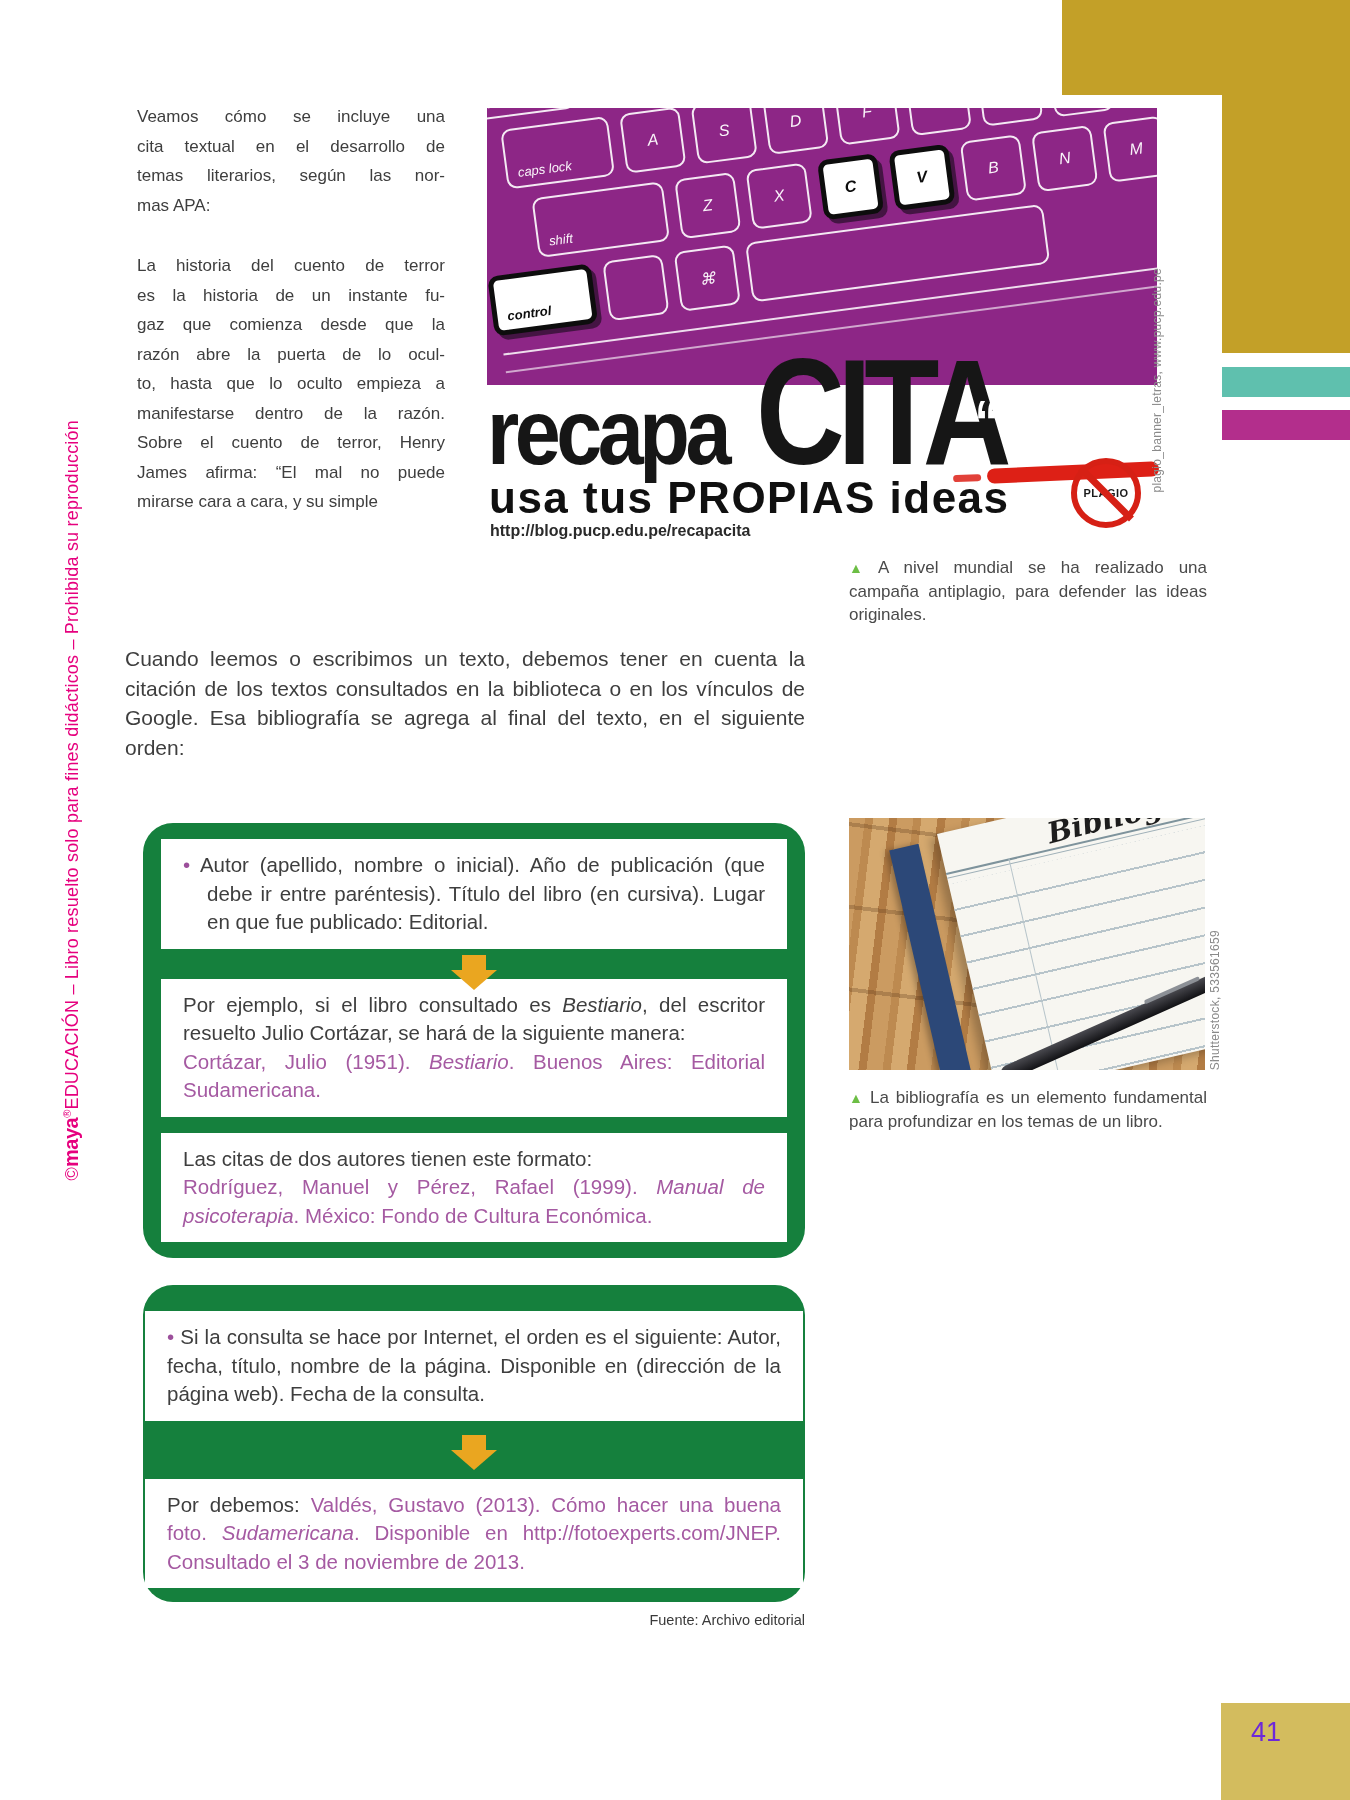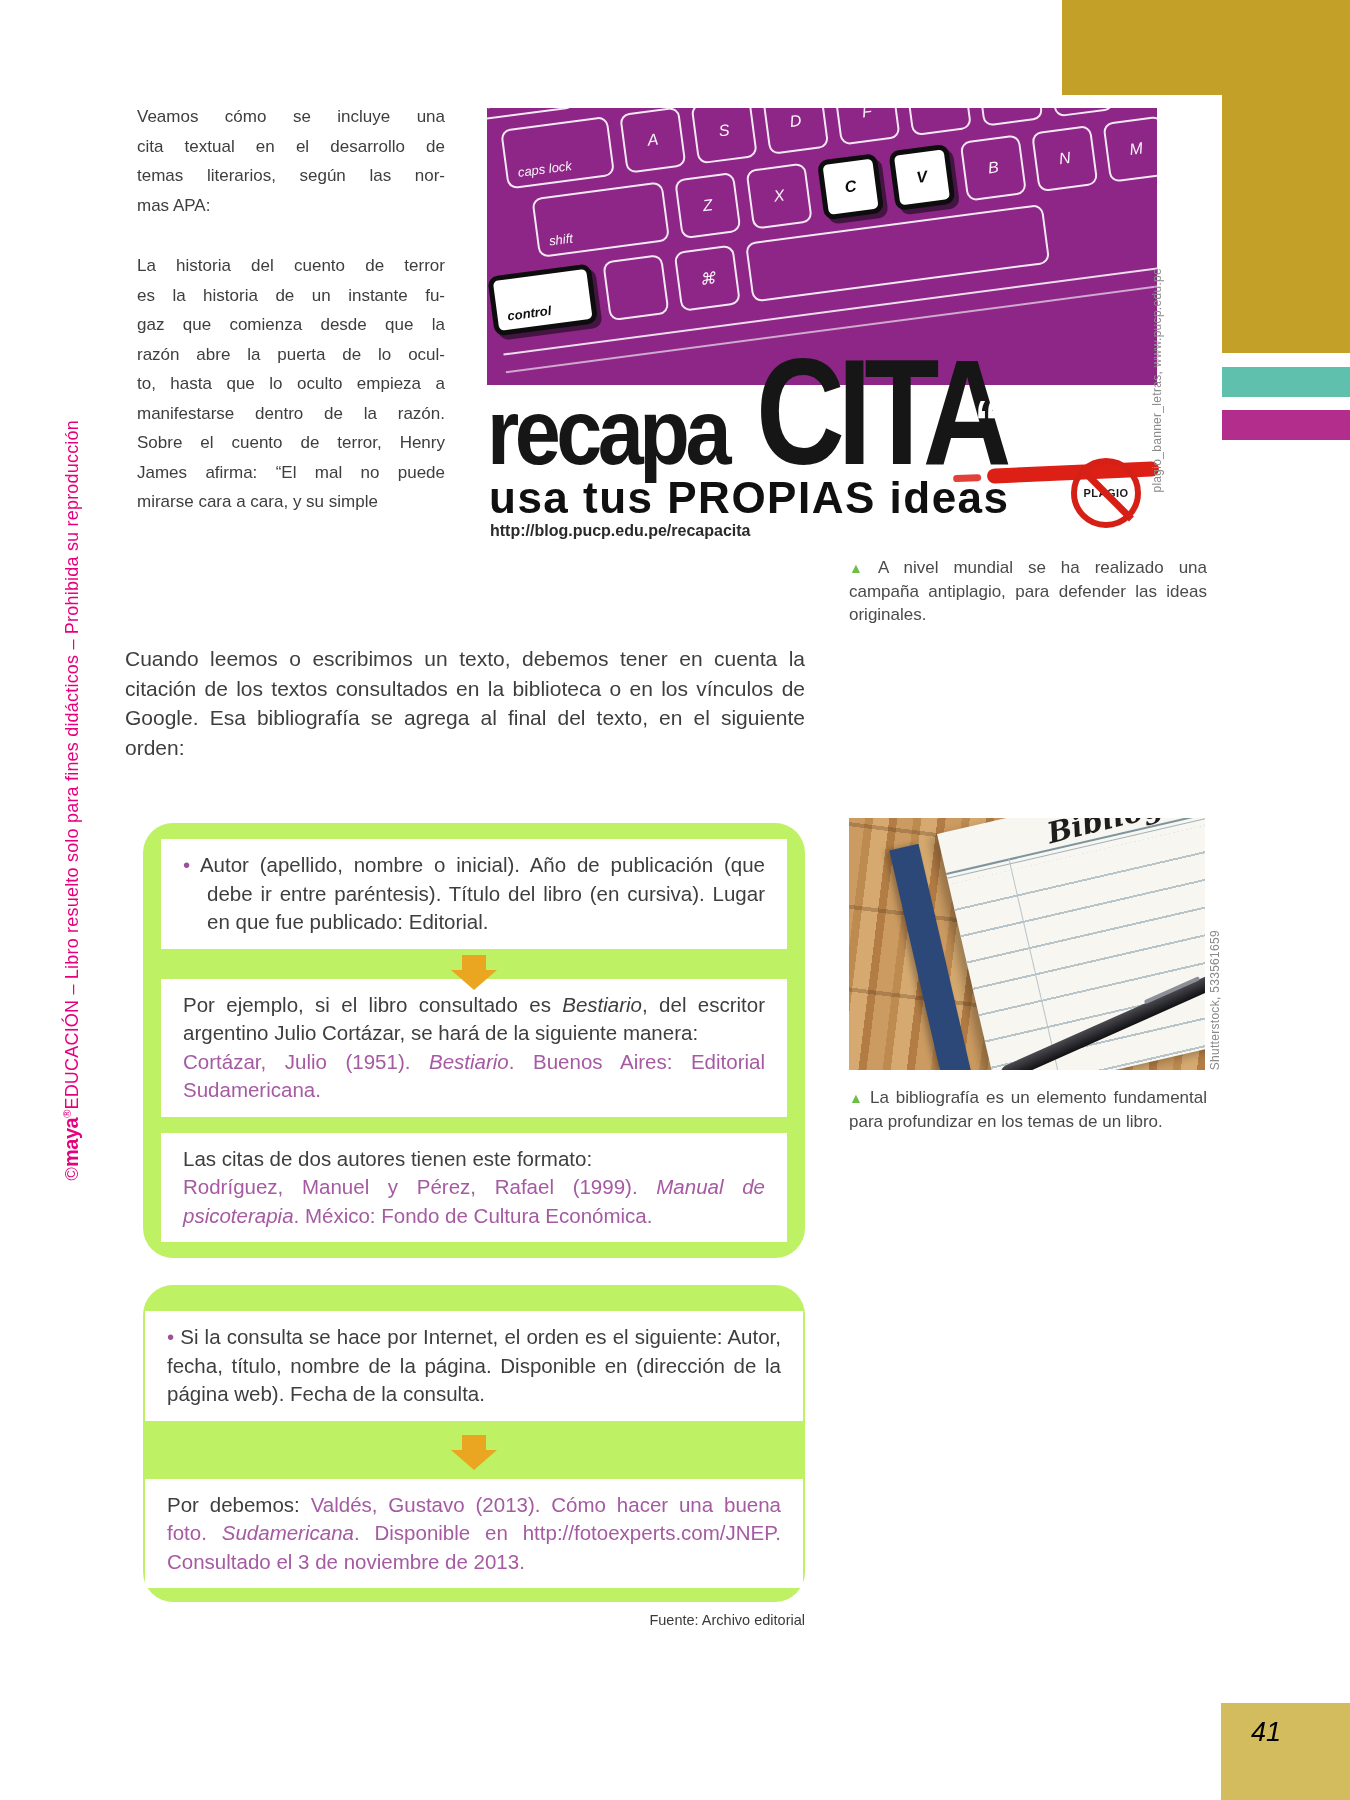--- a/index.html
+++ b/index.html
@@ -5,21 +5,21 @@
   html,body{margin:0;padding:0;background:#ffffff;}
   #page{position:relative;width:1350px;height:1800px;background:#fff;overflow:hidden;
         font-family:"Liberation Sans",sans-serif;color:#3e3e3e;}
 
   
   .gold-arm{position:absolute;left:1062px;top:0;width:160px;height:95px;background:#c3a028;}
   .gold-big{position:absolute;left:1222px;top:0;width:128px;height:353px;background:#c3a028;}
   .teal-bar{position:absolute;left:1222px;top:367px;width:128px;height:30px;background:#5fc0ae;}
   .magenta-bar{position:absolute;left:1222px;top:410px;width:128px;height:30px;background:#b32e8c;}
   .pagenum-block{position:absolute;left:1221px;top:1703px;width:129px;height:97px;background:#d3bc5e;}
-  .pagenum-block span{display:inline-block;margin:14px 0 0 30px;color:#000000;font-size:27px;font-style:italic;}
+  .pagenum-block span{display:inline-block;margin:14px 0 0 30px;color:#6d28d9;font-size:27px;}
 
   
   .vtext{position:absolute;transform-origin:0 0;transform:rotate(-90deg) translateX(-100%);
          white-space:nowrap;}
   .sidebar{left:60px;top:420px;font-size:18px;color:#e6007e;letter-spacing:.2px;}
   .sidebar b{font-size:20px;letter-spacing:-.5px;}
   .sidebar sup{font-size:11px;}
 
   
   .col1{position:absolute;left:137px;top:102px;width:308px;font-size:17px;line-height:29.5px;}
@@ -96,21 +96,21 @@
   .nb-title{position:absolute;left:108px;top:6px;font-size:29px;font-weight:bold;font-style:italic;
          color:#1d1d1d;transform:rotate(-1deg);font-family:"DejaVu Serif",serif;}
   .pen{position:absolute;right:-36px;bottom:38px;width:250px;height:15px;border-radius:8px;
          background:linear-gradient(#4a4a50,#111114);transform:rotate(-24deg);}
   .pen:before{content:"";position:absolute;left:-26px;top:3px;border-style:solid;
          border-width:4.5px 26px 4.5px 0;border-color:transparent #c9ced4 transparent transparent;}
   .pen:after{content:"";position:absolute;right:30px;top:-3px;width:60px;height:4px;border-radius:2px;
          background:#8c9096;}
 
   
-  .bx-container{position:absolute;left:143px;width:662px;background:#bef264;border-radius:30px;
+  .bx-container{position:absolute;left:143px;width:662px;background:#15803d;border-radius:30px;
          box-sizing:border-box;}
   .cont1{top:823px;padding:16px 18px;}
   .cont2{top:1285px;padding:26px 2px 14px;}
   .wbox{background:#fff;padding:12px 22px;font-size:20.5px;line-height:28.5px;text-align:justify;}
   .wbox .hang{padding-left:24px;text-indent:-24px;margin:0;}
   .wbox p{margin:0;}
   .bullet{color:#9c4f9b;}
   .cite{color:#a55aa2;}
   .mb-arrow1{margin-bottom:30px;} .mb-plain{margin-bottom:16px;} .mb-arrow2{margin-bottom:58px;}
   .arrow{position:absolute;left:50%;transform:translateX(-50%);width:46px;}
@@ -220,21 +220,21 @@
 
   <div class="bx-container cont1">
     <div class="wbox mb-arrow1">
       <p class="hang"><span class="bullet">•</span> <span>Autor (apellido, nombre o inicial). Año de publicación (que debe ir entre paréntesis). Título del libro (en cursiva). Lugar en que fue publicado: Editorial.</span></p>
     </div>
     <div class="arrow arr1">
         <div class="bar"></div>
         <div class="head"></div>
       </div>
     <div class="wbox mb-plain">
-      <p><span>Por ejemplo, si el libro consultado es </span><i>Bestiario</i><span>, del escritor argentino Julio Cortázar, se hará de la siguiente manera:</span><br>
+      <p><span>Por ejemplo, si el libro consultado es </span><i>Bestiario</i><span>, del escritor resuelto Julio Cortázar, se hará de la siguiente manera:</span><br>
       <span class="cite"><span>Cortázar, Julio (1951). </span><i>Bestiario</i><span>. Buenos Aires: Editorial Sudamericana.</span></span></p>
     </div>
     <div class="wbox">
       <p><span>Las citas de dos autores tienen este formato:</span><br>
       <span class="cite"><span>Rodríguez, Manuel y Pérez, Rafael (1999). </span><i>Manual de psicoterapia</i><span>. México: Fondo de Cultura Económica.</span></span></p>
     </div>
   </div>
 
   <div class="bx-container cont2">
     <div class="wbox mb-arrow2">

